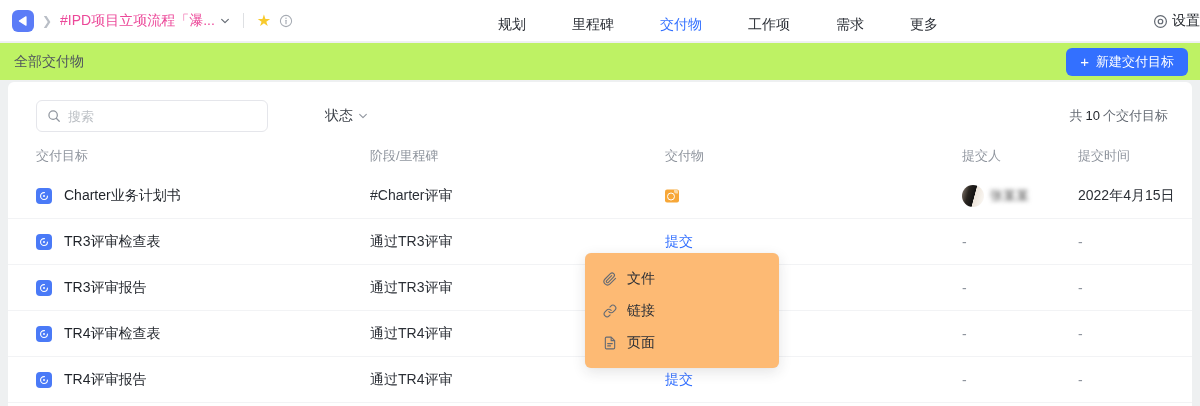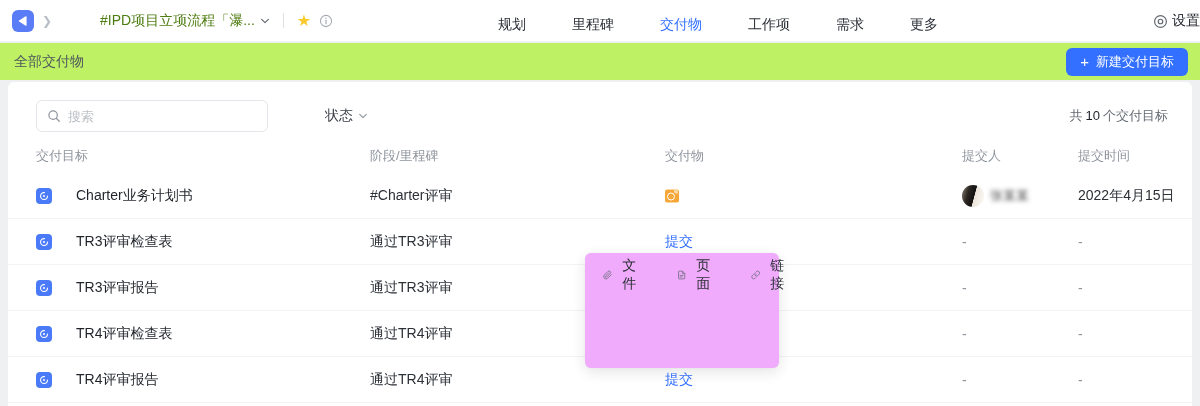--- a/index.html
+++ b/index.html
@@ -6,21 +6,21 @@
   html,body { width:1200px; height:406px; }
   body { font-family:"Liberation Sans","DejaVu Sans",sans-serif; font-size:14px; color:#1f2329; background:#eef0f1; overflow:hidden; }
   #page { position:relative; width:1200px; height:406px; }
 
   
   .topbar { position:absolute; top:0; left:0; right:0; height:42px; background:#fff; border-bottom:1px solid #f0f1f2; display:flex; align-items:center; }
   .tb-left { display:flex; align-items:center; gap:8px; padding-left:12px; flex:0 0 auto; }
   .app-logo { width:22px; height:22px; border-radius:6px; background:#5b7cf7; display:flex; align-items:center; justify-content:center; cursor:pointer; }
   .crumb-chev { color:#b9bec6; font-size:12px; }
   .proj-title { display:flex; align-items:center; gap:5px; cursor:pointer; }
-  .proj-title span.t { color:#4d7c0f;margin-left:40px; }
+  .proj-title span.t { color:#ec4899; }
   .vdiv { width:1px; height:15px; background:#dee0e3; margin:0 5px; }
   .star { color:#f8ca2c; font-size:16px; line-height:1; cursor:pointer; }
   .info-ic { cursor:pointer; display:flex; }
 
   .tabs { position:absolute; left:498px; top:0; height:50px; display:flex; align-items:center; gap:46px; }
   .tab { height:42px; display:flex; align-items:center; cursor:pointer; color:#2b2f36; position:relative; white-space:nowrap; }
   .tab.active { color:#3370ff; }
   .tab.active::after { content:""; position:absolute; left:-2px; right:-2px; bottom:0; height:3px; background:#3370ff; border-radius:2px 2px 0 0; }
 
   .tb-right { position:absolute; right:-4px; top:0; height:42px; display:flex; align-items:center; gap:4px; padding-right:4px; cursor:pointer; }
@@ -43,36 +43,36 @@
   .count b { color:#1f2329; font-weight:400; margin:0 3px; }
 
   
   .thead { position:absolute; top:58px; left:0; right:0; height:32px;padding-left:8px; }
   .thead .cell { color:#8f959e; font-size:13px; }
   .cell { position:absolute; top:50%; transform:translateY(-50%); white-space:nowrap; }
   .c1 { left:28px; } .c2 { left:362px; } .c3 { left:657px; } .c4 { left:954px; } .c5 { left:1070px; }
 
   .tbody { position:absolute; top:91px; left:0; right:0; }
   .trow { position:relative; height:46px; border-bottom:1px solid #f2f3f5; }
-  .target-cell { display:flex; align-items:center; gap:24px; }
+  .target-cell { display:flex; align-items:center; gap:12px; }
   .tgt-ic { width:16px; height:16px; border-radius:4px; background:#4a7af7; display:inline-flex; align-items:center; justify-content:center; flex:0 0 auto; }
   .stage { color:#2b2f36; }
   .link { color:#3370ff; cursor:pointer; }
   .file-cell { display:flex; align-items:center; gap:6px; }
   .ppt-ic { width:14px; height:13px; border-radius:2px; background:#f7a738; position:relative; flex:0 0 auto; }
   .ppt-ic::before { content:""; position:absolute; left:2px; top:3px; width:6px; height:6px; border:1.5px solid #fff; border-radius:50%; }
   .ppt-ic::after { content:""; position:absolute; right:1px; top:0; width:4px; height:4px; background:#fbd9a4; border-radius:0 2px 0 2px; }
   .submitter-cell { display:flex; align-items:center; gap:6px; }
   .avatar { width:22px; height:22px; border-radius:50%; background:linear-gradient(105deg,#8a7e74 0%,#2a2520 30%,#121212 54%,#ece4da 56%,#fdfbf8 100%); flex:0 0 auto; }
   .blurred { filter:blur(2.3px); color:#4b4b4b; font-size:13px; }
   .dash { color:#8f959e; }
   .datetxt { color:#2b2f36; }
 
   
-  .ctx-menu { position:absolute; left:585px; top:253px; width:194px; height:115px; background:#f0abfc; border-radius:6px; box-shadow:0 4px 14px rgba(31,35,41,.12), 0 0 1px rgba(31,35,41,.08); z-index:20; display:flex; flex-direction:row; justify-content:flex-start; padding:6px 0; }
+  .ctx-menu { position:absolute; left:585px; top:253px; width:194px; height:115px; background:#fdba74; border-radius:6px; box-shadow:0 4px 14px rgba(31,35,41,.12), 0 0 1px rgba(31,35,41,.08); z-index:20; display:flex; flex-direction:column; justify-content:center; padding:6px 0; }
   .ctx-item { display:flex; align-items:center; gap:10px; padding:0 18px; height:32px; cursor:pointer; color:#2b2f36; }
 
   svg { display:block; }
 </style>
 </head>
 <body>
 
 <div id="page">
 
   <div class="topbar">
@@ -247,29 +247,29 @@
 
   <div class="ctx-menu">
     <div class="ctx-item">
       <svg width="14" height="14" viewBox="0 0 24 24">
           <path d="M21.44 11.05 12 20.49a6 6 0 0 1-8.49-8.49l9.19-9.19a4 4 0 0 1 5.66 5.66L9.17 17.66a2 2 0 0 1-2.83-2.83l8.49-8.48" fill="none" stroke="#646a73" stroke-width="1.9" stroke-linecap="round" stroke-linejoin="round"></path>
         </svg>
       <span>文件</span>
     </div>
     <div class="ctx-item">
       <svg width="14" height="14" viewBox="0 0 24 24">
+          <path d="M10 13a5 5 0 0 0 7.54.54l3-3a5 5 0 0 0-7.07-7.07l-1.72 1.71" fill="none" stroke="#646a73" stroke-width="1.9" stroke-linecap="round" stroke-linejoin="round"></path>
+          <path d="M14 11a5 5 0 0 0-7.54-.54l-3 3a5 5 0 0 0 7.07 7.07l1.71-1.71" fill="none" stroke="#646a73" stroke-width="1.9" stroke-linecap="round" stroke-linejoin="round"></path>
+        </svg>
+      <span>链接</span>
+    </div>
+    <div class="ctx-item">
+      <svg width="14" height="14" viewBox="0 0 24 24">
           <path d="M14 2H6a2 2 0 0 0-2 2v16a2 2 0 0 0 2 2h12a2 2 0 0 0 2-2V8z" fill="none" stroke="#646a73" stroke-width="1.9" stroke-linejoin="round"></path>
           <polyline points="14 2 14 8 20 8" fill="none" stroke="#646a73" stroke-width="1.9" stroke-linejoin="round"></polyline>
           <line x1="8" y1="13" x2="16" y2="13" stroke="#646a73" stroke-width="1.9" stroke-linecap="round"></line>
           <line x1="8" y1="17" x2="13" y2="17" stroke="#646a73" stroke-width="1.9" stroke-linecap="round"></line>
         </svg>
       <span>页面</span>
     </div>
-    <div class="ctx-item">
-      <svg width="14" height="14" viewBox="0 0 24 24">
-          <path d="M10 13a5 5 0 0 0 7.54.54l3-3a5 5 0 0 0-7.07-7.07l-1.72 1.71" fill="none" stroke="#646a73" stroke-width="1.9" stroke-linecap="round" stroke-linejoin="round"></path>
-          <path d="M14 11a5 5 0 0 0-7.54-.54l-3 3a5 5 0 0 0 7.07 7.07l1.71-1.71" fill="none" stroke="#646a73" stroke-width="1.9" stroke-linecap="round" stroke-linejoin="round"></path>
-        </svg>
-      <span>链接</span>
-    </div>
   </div>
 
 </div>
 
 </body></html>

